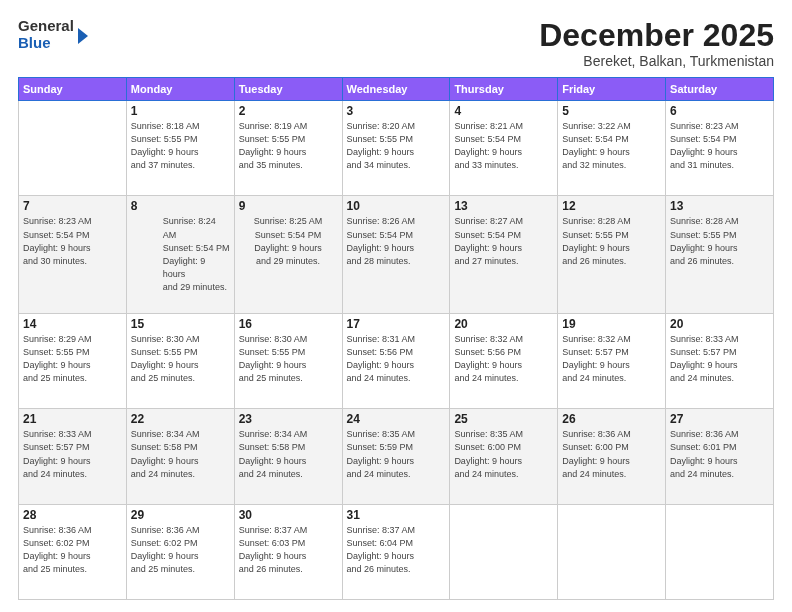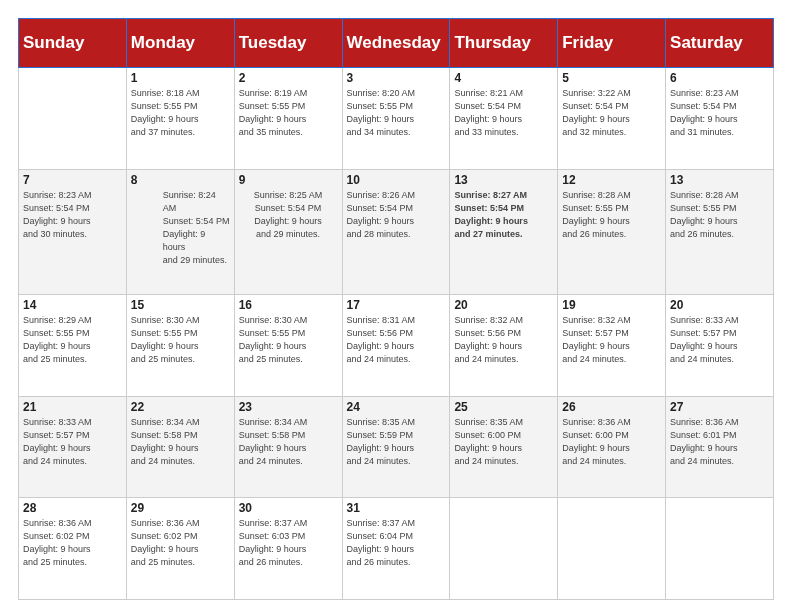--- a/index.html
+++ b/index.html
@@ -59,25 +59,25 @@
       color: #444;
     }
     .calendar {
       flex: 1;
       border: 1px solid #ccc;
       border-collapse: collapse;
       width: 100%;
       table-layout: fixed;
     }
     .calendar th {
-      background: #b91c1c;
+      background: #8b5cf6;
       color: #fff;
-      font-size: 17px;
+      font-size: 11px;
       font-weight: bold;
-      padding: 14px 4px;
+      padding: 5px 4px;
       text-align: left;
       border: 1px solid #2a6fd6;
     }
     .calendar td {
       border: 1px solid #ccc;
       vertical-align: top;
       padding: 3px 4px;
       font-size: 9.2px;
       color: #333;
       height: 82px;
@@ -95,20 +95,33 @@
       line-height: 1.45;
     }
     .empty-cell { background: #f9f9f9; }
     .row-shaded td { background: #f3f3f3; }
     .row-white td { background: #fff; }
   </style>
 </head>
 <body>
 
 <div class="page">
+  <div class="header">
+    <div class="logo">
+      <div class="logo-text">
+        <span class="general">General</span>
+        <span class="blue">Blue</span>
+      </div>
+      <div class="logo-arrow"></div>
+    </div>
+    <div class="title-block">
+      <div class="month-year">December 2025</div>
+      <div class="location">Bereket, Balkan, Turkmenistan</div>
+    </div>
+  </div>
 
   <table class="calendar">
     <thead>
       <tr>
 
       <th>Sunday</th>
           <th>Monday</th>
           <th>Tuesday</th>
           <th>Wednesday</th>
           <th>Thursday</th>
@@ -186,21 +199,21 @@
           </td>
           <td>
             <span class="day-num">10</span>
             <div class="cell-info" style="white-space: pre-line;">Sunrise: 8:26 AM
 Sunset: 5:54 PM
 Daylight: 9 hours
 and 28 minutes.</div>
           </td>
           <td>
             <span class="day-num">13</span>
-            <div class="cell-info" style="white-space: pre-line; font-weight: bold;">Sunrise: 8:27 AM
+            <div class="cell-info" style="white-space: pre-line;">Sunrise: 8:27 AM
 Sunset: 5:54 PM
 Daylight: 9 hours
 and 27 minutes.</div>
           </td>
           <td>
             <span class="day-num">12</span>
             <div class="cell-info" style="white-space: pre-line;">Sunrise: 8:28 AM
 Sunset: 5:55 PM
 Daylight: 9 hours
 and 26 minutes.</div>

